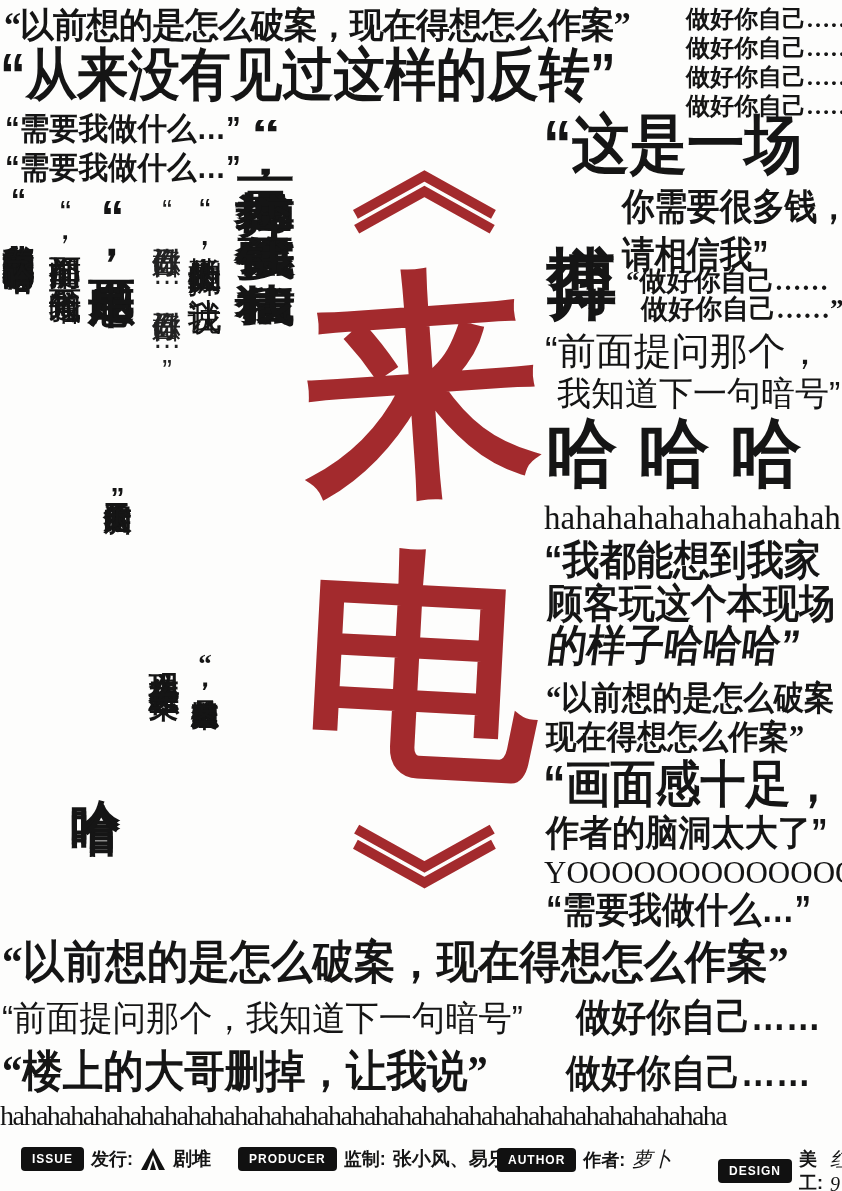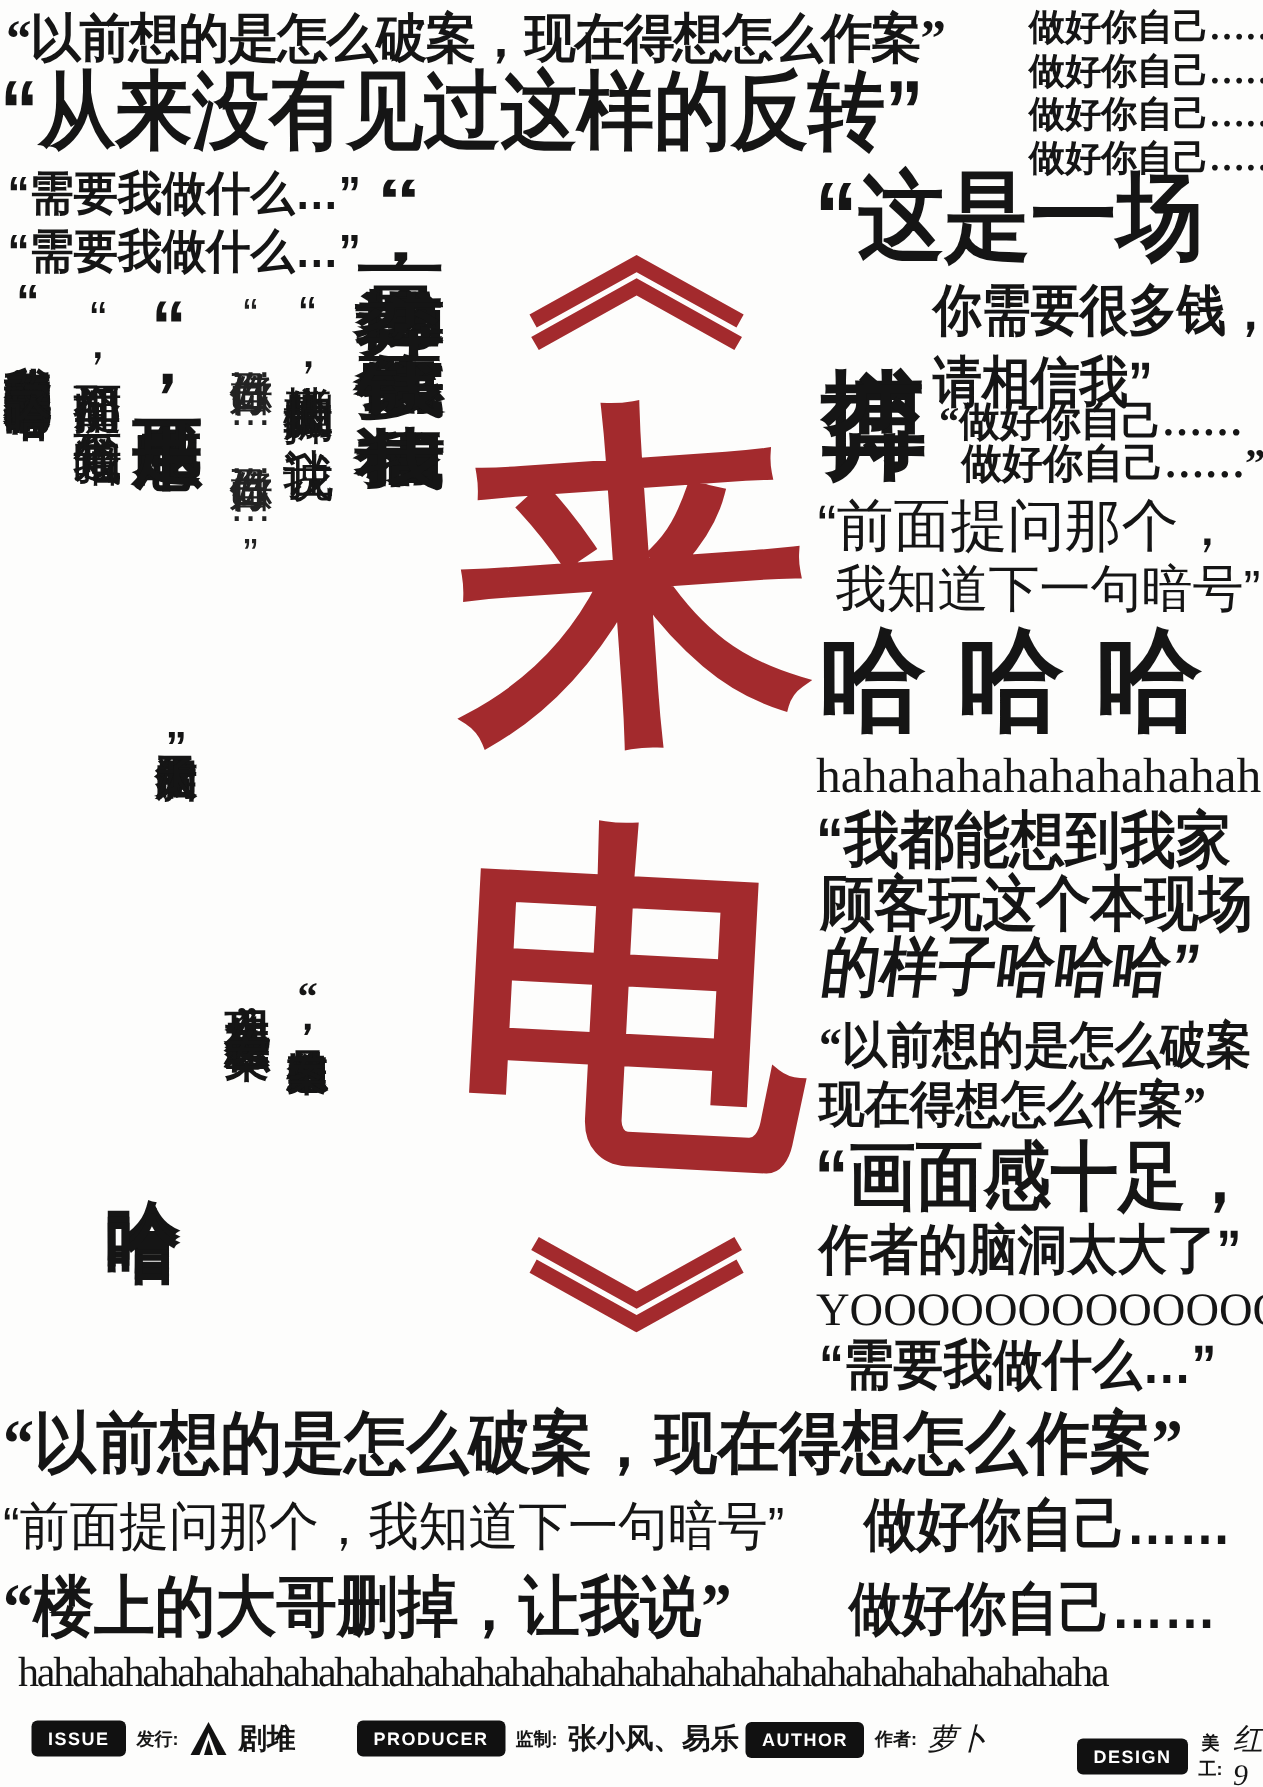--- a/index.html
+++ b/index.html
@@ -21,21 +21,21 @@
     display:flex;flex-direction:column;align-items:center;justify-content:space-between;
     font-family:"Liberation Serif","DejaVu Serif",serif;font-weight:900;}
   .tbracket{font-size:132px;line-height:.8;display:inline-block;transform:rotate(90deg) scale(1.15);}
   .tchar{font-size:238px;line-height:.92;display:inline-block;}
   .tchar.a{transform:rotate(-4deg);}
   .tchar.b{transform:rotate(3deg);}
   
   .fgroup{position:absolute;top:1146px;display:flex;align-items:center;gap:7px;}
   .badge{background:#111;color:#fff;font:700 12px/1 "Liberation Sans","DejaVu Sans",sans-serif;
     padding:6px 11px;border-radius:4px;letter-spacing:1px;}
-  .flabel{font-weight:700;font-size:12px;text-align:center;}
+  .flabel{font-weight:700;font-size:18px;}
   .fvalue{font-weight:900;font-size:19px;}
   .fvalue.hand{font-family:"Liberation Serif","DejaVu Serif",serif;font-weight:400;font-style:italic;font-size:20px;}
   .lines4 div{margin-bottom:3px;}
 </style>
 </head>
 <body>
 
 <div class="h fs w7" style="left:4px;top:8px;font-size:35px;letter-spacing:-1px;transform:scaleX(.97);transform-origin:left top;">“以前想的是怎么破案，现在得想怎么作案”</div>
 
 <div class="h fg w9 ol" style="left:0;top:46px;font-size:57px;transform:scaleX(.9);">“从来没有见过这样的反转”</div>
@@ -109,21 +109,21 @@
 <div class="h fg w9 ol" style="left:546px;top:892px;font-size:36px;transform:scaleX(.92);">“需要我做什么…”</div>
 
 <div class="h fs w7 ol" style="left:2px;top:940px;font-size:45px;transform:scaleX(.92);">“以前想的是怎么破案，现在得想怎么作案”</div>
 
 <div class="h fg w3 ol" style="left:2px;top:1000px;font-size:35px;transform:scaleX(.95);">“前面提问那个，我知道下一句暗号”</div>
 <div class="h fg w9 ol" style="left:576px;top:998px;font-size:38px;transform:scaleX(.92);">做好你自己……</div>
 
 <div class="h fs w7 ol" style="left:2px;top:1050px;font-size:44px;transform:scaleX(.92);">“楼上的大哥删掉，让我说”</div>
 <div class="h fg w9 ol" style="left:566px;top:1054px;font-size:38px;transform:scaleX(.92);">做好你自己……</div>
 
-<div class="h fs" style="left:12px;top:1102px;font-size:28px;letter-spacing:-1.5px;">hahahahahahahahahahahahahahahahahahahahahahahahahahahahahahaha</div>
+<div class="h fs" style="left:0;top:1102px;font-size:28px;letter-spacing:-1.5px;">hahahahahahahahahahahahahahahahahahahahahahahahahahahahahahaha</div>
 
 <div class="fgroup" style="left:21px;">
   <span class="badge">ISSUE</span>
   <span class="flabel">发行:</span>
   <span style="display:inline-flex;">
     <svg width="26" height="24" viewBox="0 0 26 24">
       <polygon points="13,1 25,23 1,23" fill="#111"></polygon>
       <polygon points="13,8 19,23 7,23" fill="#fdfdfc"></polygon>
       <polygon points="13,13 16,23 10,23" fill="#111"></polygon>
     </svg>

